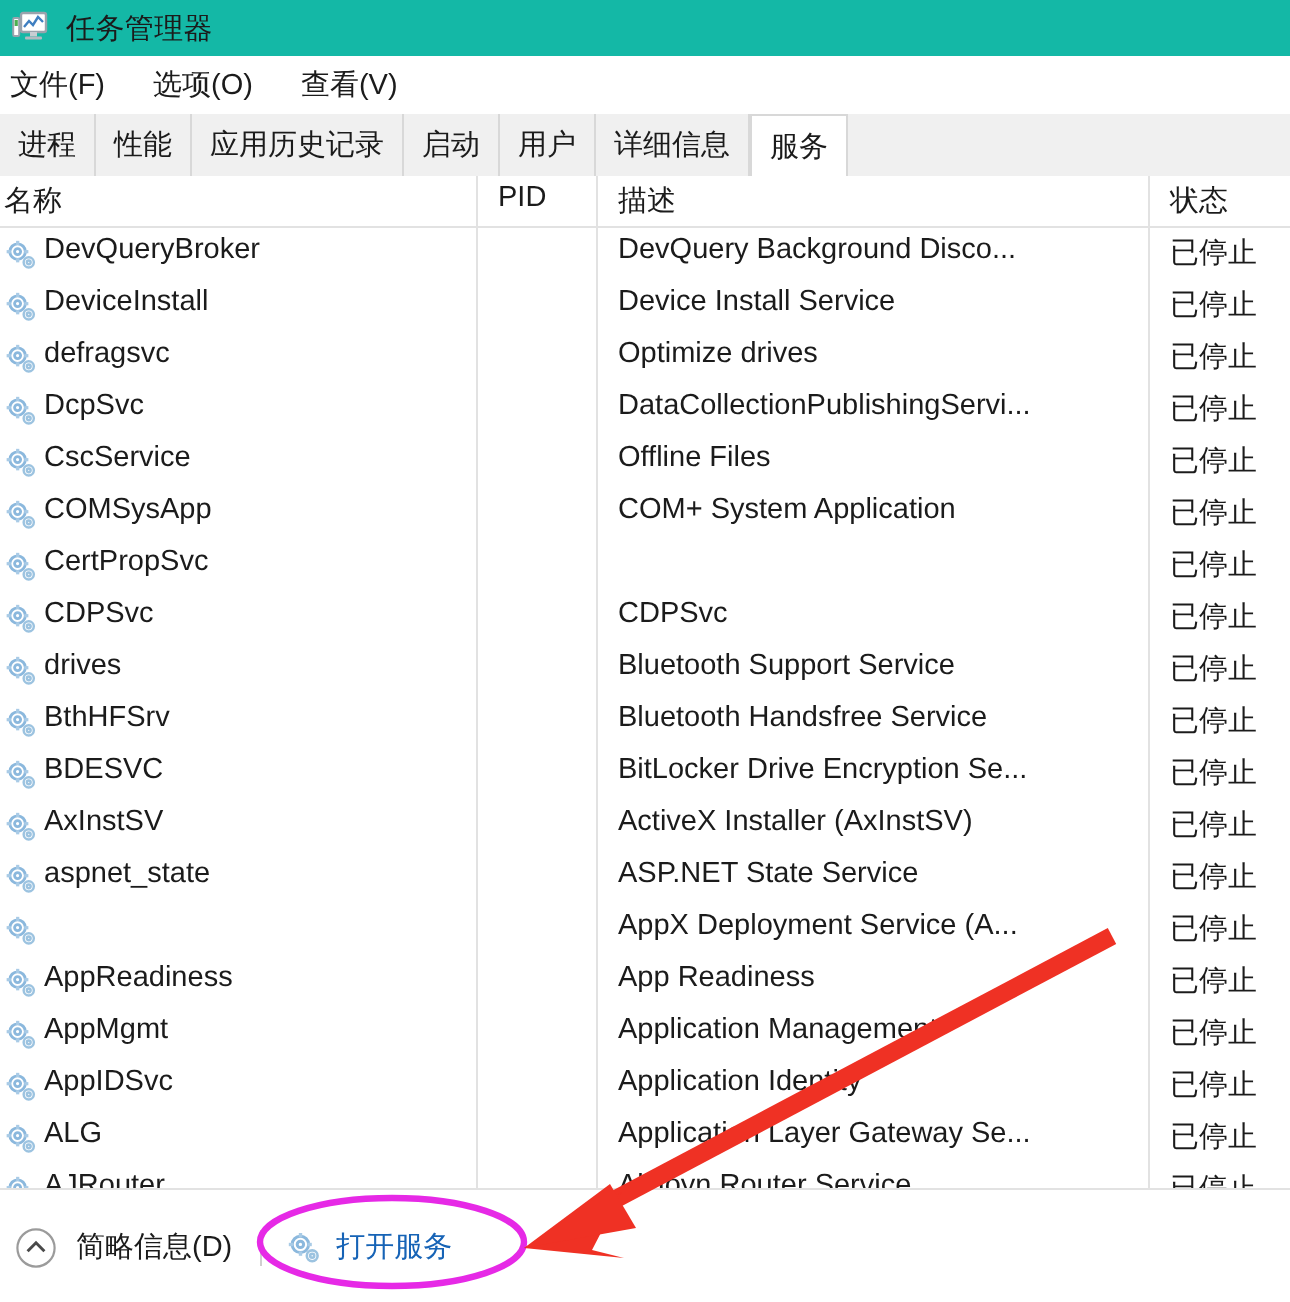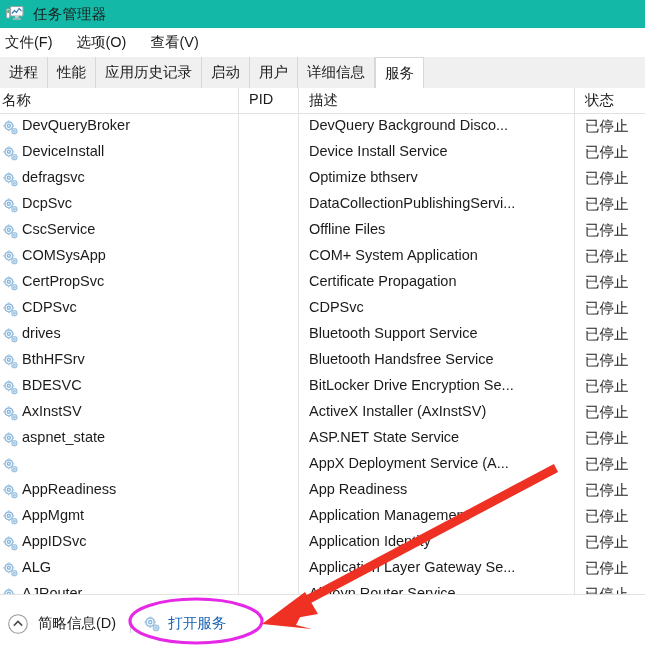--- a/index.html
+++ b/index.html
@@ -314,21 +314,21 @@
                 <rect x="1.4" y="6.4" width="2.2" height="1.7"></rect>
                 <rect x="10.7" y="6.4" width="2.2" height="1.7"></rect>
               </g>
               <g fill="none" stroke="#9cc3e0" stroke-width="1.3">
                 <circle cx="13.1" cy="12.9" r="2.7"></circle>
                 <circle cx="13.1" cy="12.9" r="1"></circle>
               </g>
             </svg></span>
           <span class="cell c-name">defragsvc</span>
           <span class="cell c-pid"></span>
-          <span class="cell c-desc">Optimize bthserv</span>
+          <span class="cell c-desc">Optimize drives</span>
           <span class="cell c-state">已停止</span>
         </div>
         <div class="row">
           <span class="svc-icon"><svg width="17" height="17" viewBox="0 0 18 18">
               <g fill="none" stroke="#8bb8dd" stroke-width="1.5">
                 <circle cx="7.2" cy="7.2" r="4.1"></circle>
                 <circle cx="7.2" cy="7.2" r="1.6"></circle>
               </g>
               <g fill="#a9cbe6">
                 <rect x="6.4" y="1.5" width="1.7" height="2.2"></rect>
@@ -402,21 +402,20 @@
                 <rect x="1.4" y="6.4" width="2.2" height="1.7"></rect>
                 <rect x="10.7" y="6.4" width="2.2" height="1.7"></rect>
               </g>
               <g fill="none" stroke="#9cc3e0" stroke-width="1.3">
                 <circle cx="13.1" cy="12.9" r="2.7"></circle>
                 <circle cx="13.1" cy="12.9" r="1"></circle>
               </g>
             </svg></span>
           <span class="cell c-name">CertPropSvc</span>
           <span class="cell c-pid"></span>
-          <span class="cell c-desc">Certificate Propagation</span>
           <span class="cell c-state">已停止</span>
         </div>
         <div class="row">
           <span class="svc-icon"><svg width="17" height="17" viewBox="0 0 18 18">
               <g fill="none" stroke="#8bb8dd" stroke-width="1.5">
                 <circle cx="7.2" cy="7.2" r="4.1"></circle>
                 <circle cx="7.2" cy="7.2" r="1.6"></circle>
               </g>
               <g fill="#a9cbe6">
                 <rect x="6.4" y="1.5" width="1.7" height="2.2"></rect>

